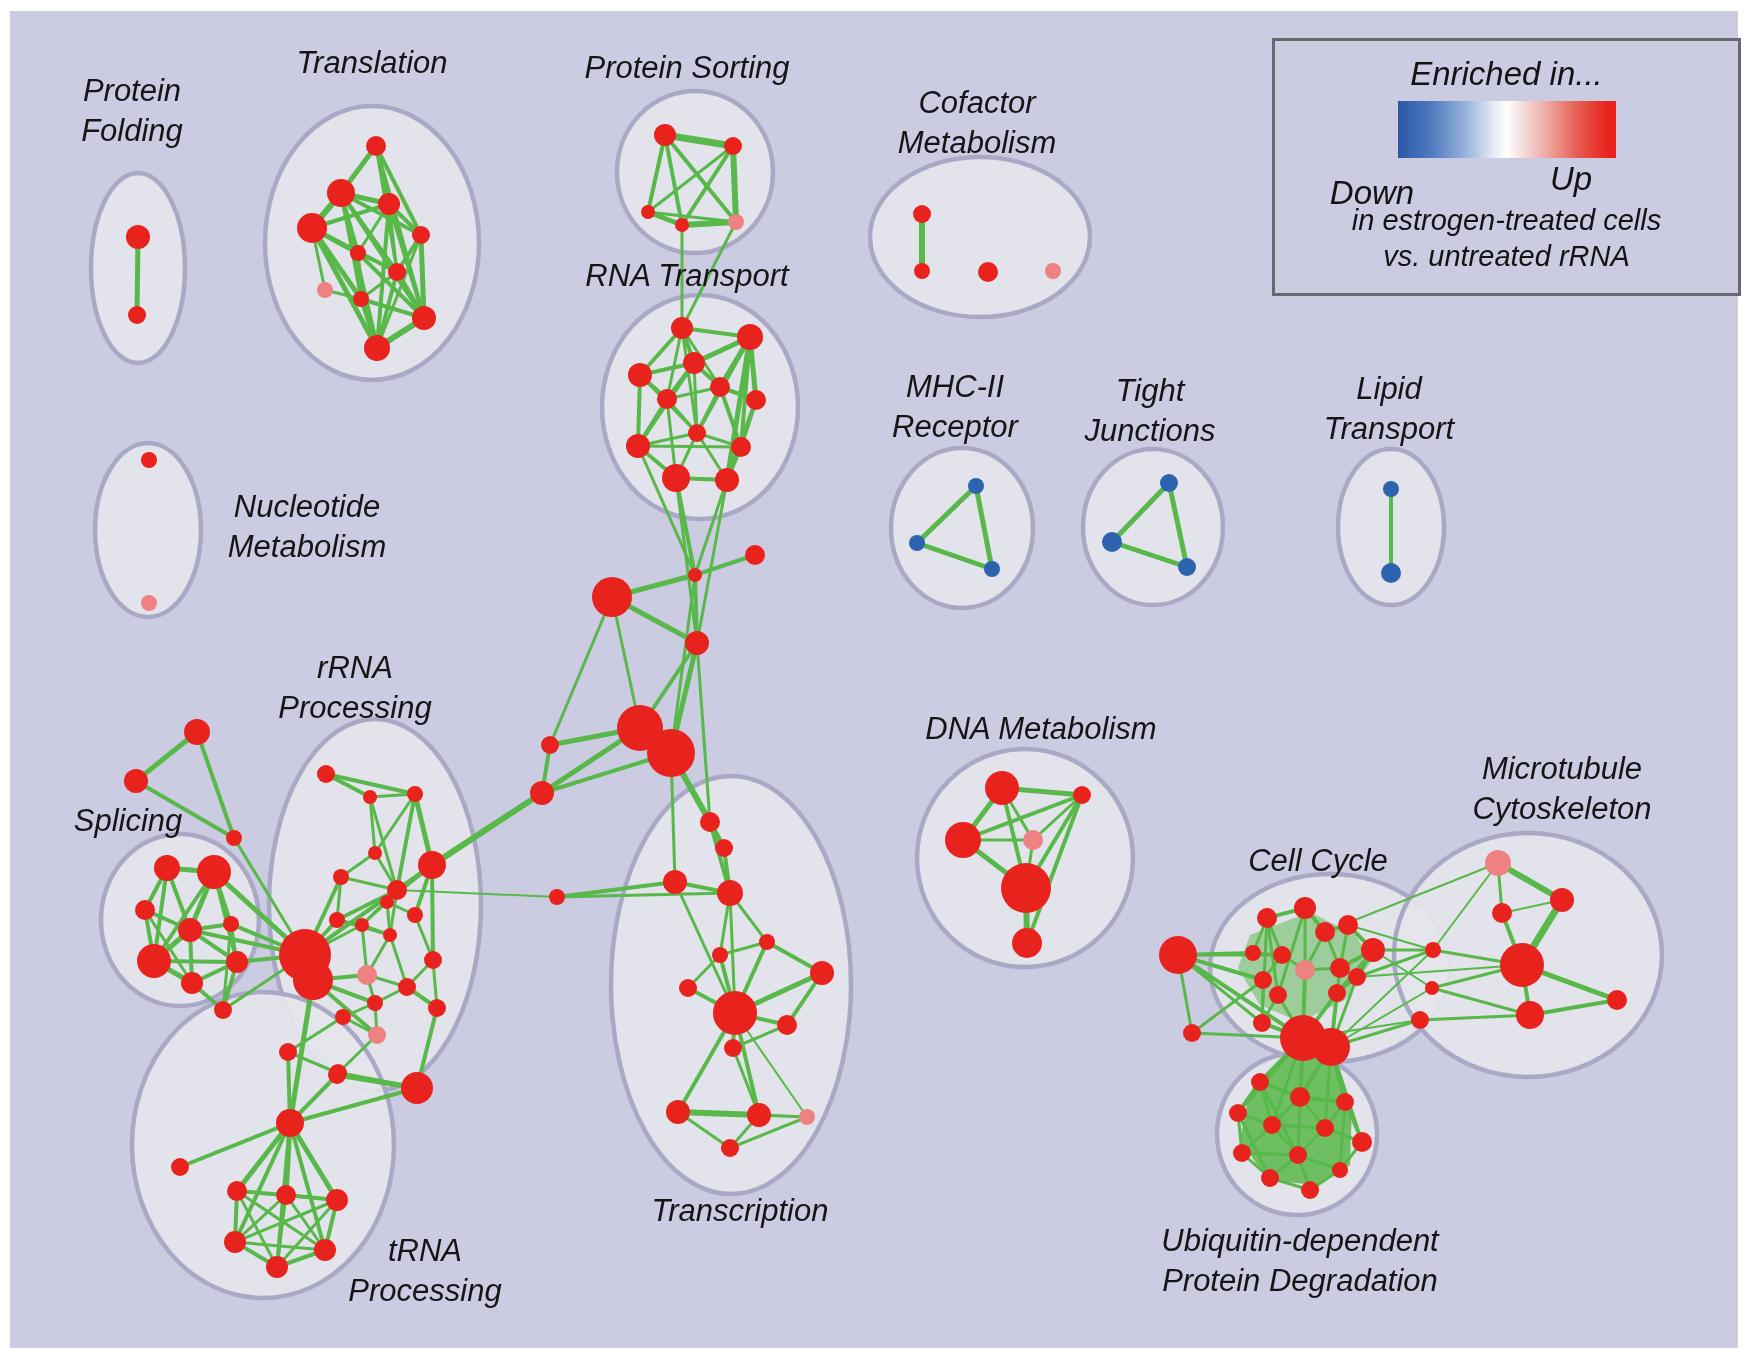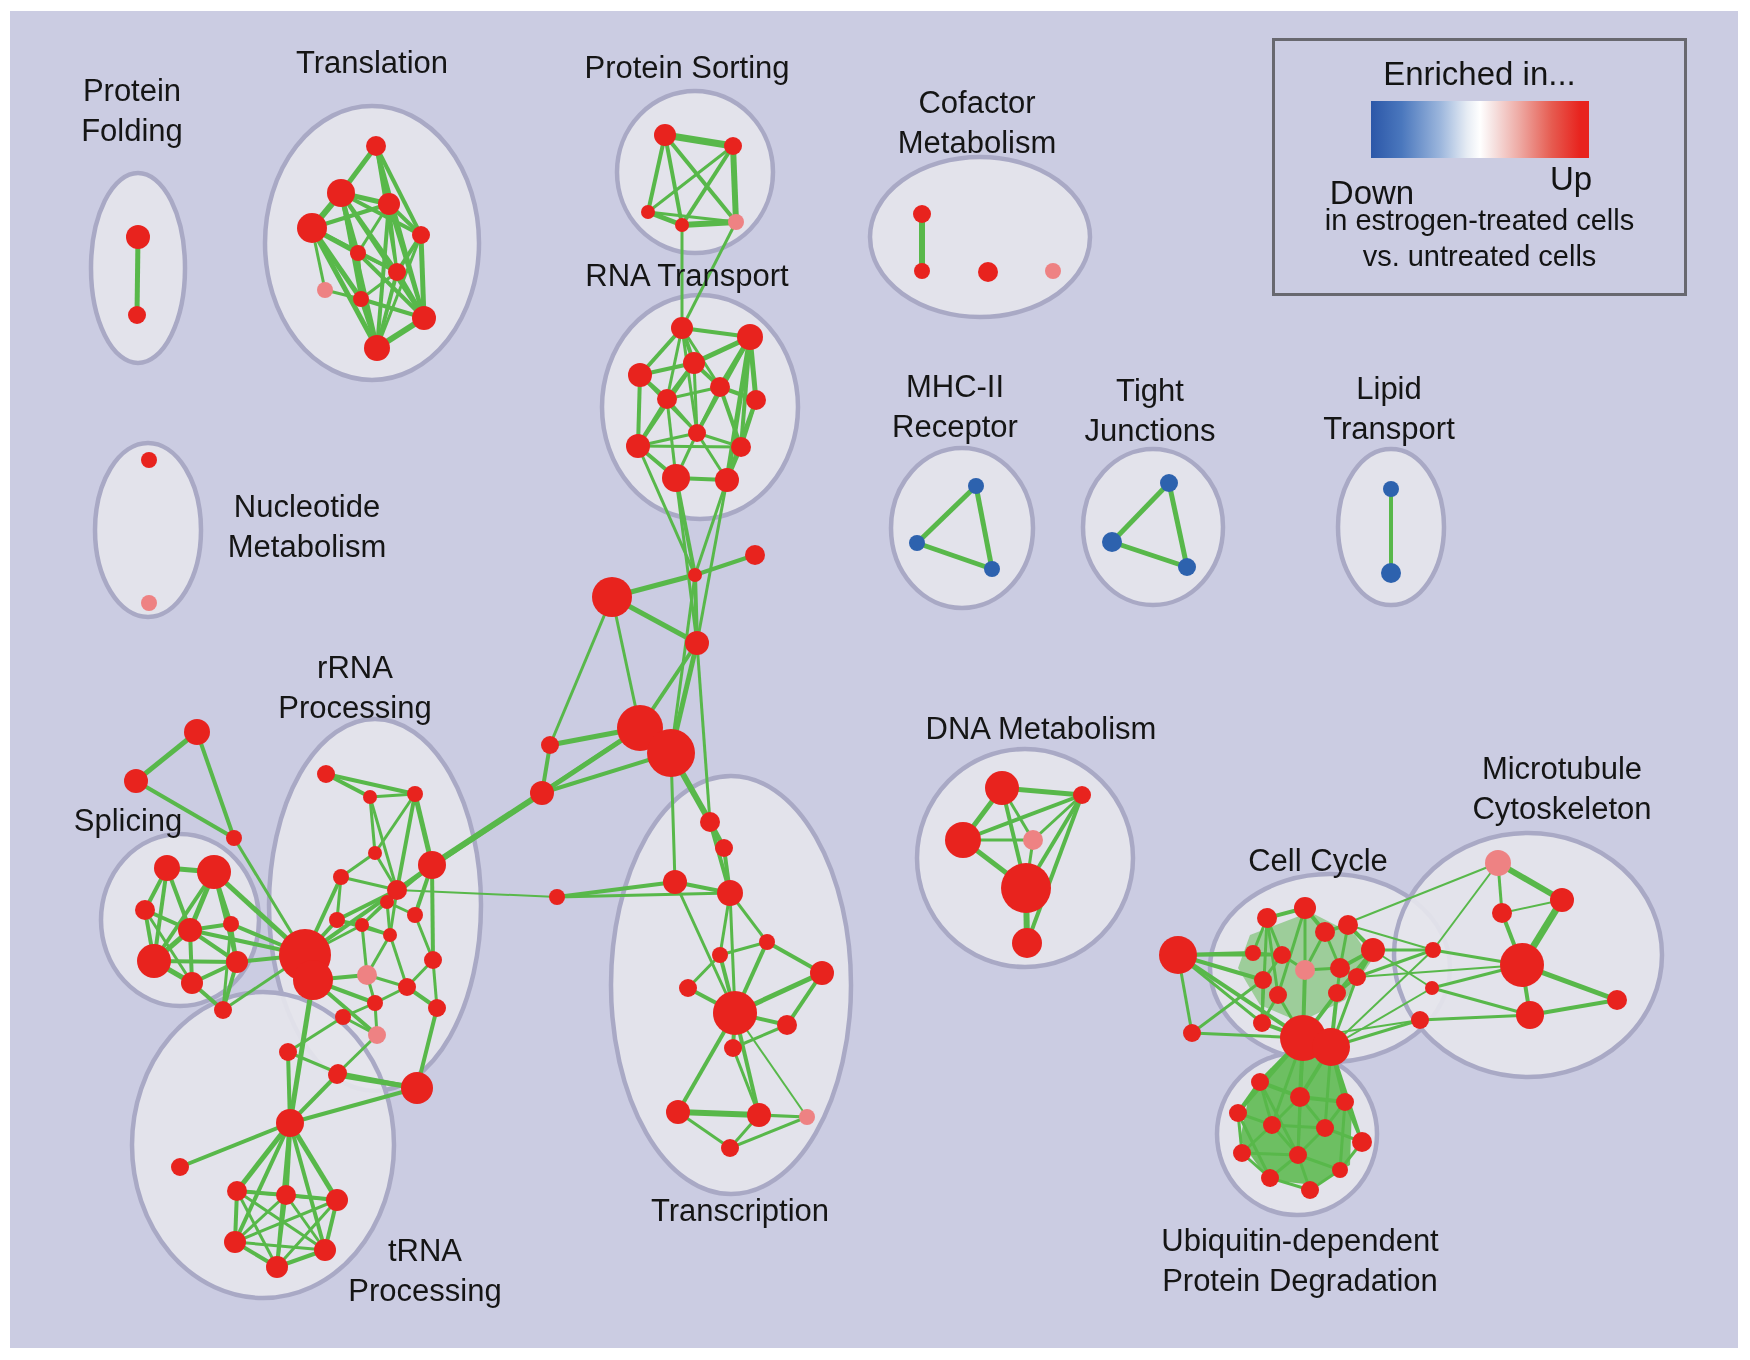--- a/index.html
+++ b/index.html
@@ -1,18 +1,18 @@
 <!DOCTYPE html>
 <html><head>
 <meta charset="utf-8">
 <style>
   html,body{margin:0;padding:0;background:#ffffff;}
-  #page{position:relative;width:1750px;height:1360px;font-family:"Liberation Sans",sans-serif;}
+  #page{position:relative;width:1750px;height:1360px;font-family:"Liberation Sans",sans-serif;font-style:italic;}
   svg{position:absolute;left:0;top:0;}
-  .legend{position:absolute;left:1272px;top:38px;width:415px;height:258px;border:3px solid #68686f;box-sizing:border-box;text-align:center;color:#131313;}
+  .legend{position:absolute;left:1272px;top:38px;width:469px;height:258px;border:3px solid #68686f;box-sizing:border-box;text-align:center;color:#131313;}
   .legend-title{margin-top:14px;font-size:33px;}
   .gradbar{margin:8px auto 0;width:218px;height:57px;}
   .updown{position:relative;height:44px;font-size:33px;}
   .updown .down{position:absolute;left:97px;transform:translateX(-50%);top:16px;}
   .updown .up{position:absolute;left:296px;transform:translateX(-50%);top:2px;}
   .caption{font-size:29px;line-height:36px;}
 </style>
 </head>
 <body>
 
@@ -605,15 +605,15 @@
       </g>
     </svg>
   <div class="legend">
     <div class="legend-title">Enriched in...</div>
     <div class="gradbar" style="background: linear-gradient(to right, rgb(44, 87, 168) 0%, rgb(74, 119, 189) 14%, rgb(157, 183, 221) 32%, rgb(230, 236, 244) 44%, rgb(255, 255, 255) 50%, rgb(246, 227, 226) 56%, rgb(238, 170, 164) 68%, rgb(230, 91, 80) 83%, rgb(232, 35, 30) 96%);"></div>
     <div class="updown">
       <span class="down">Down</span>
       <span class="up">Up</span>
     </div>
     <div class="caption">in estrogen-treated cells</div>
-    <div class="caption">vs. untreated cells</div>
+    <div class="caption">vs. untreated rRNA</div>
   </div>
 </div>
 
 </body></html>

